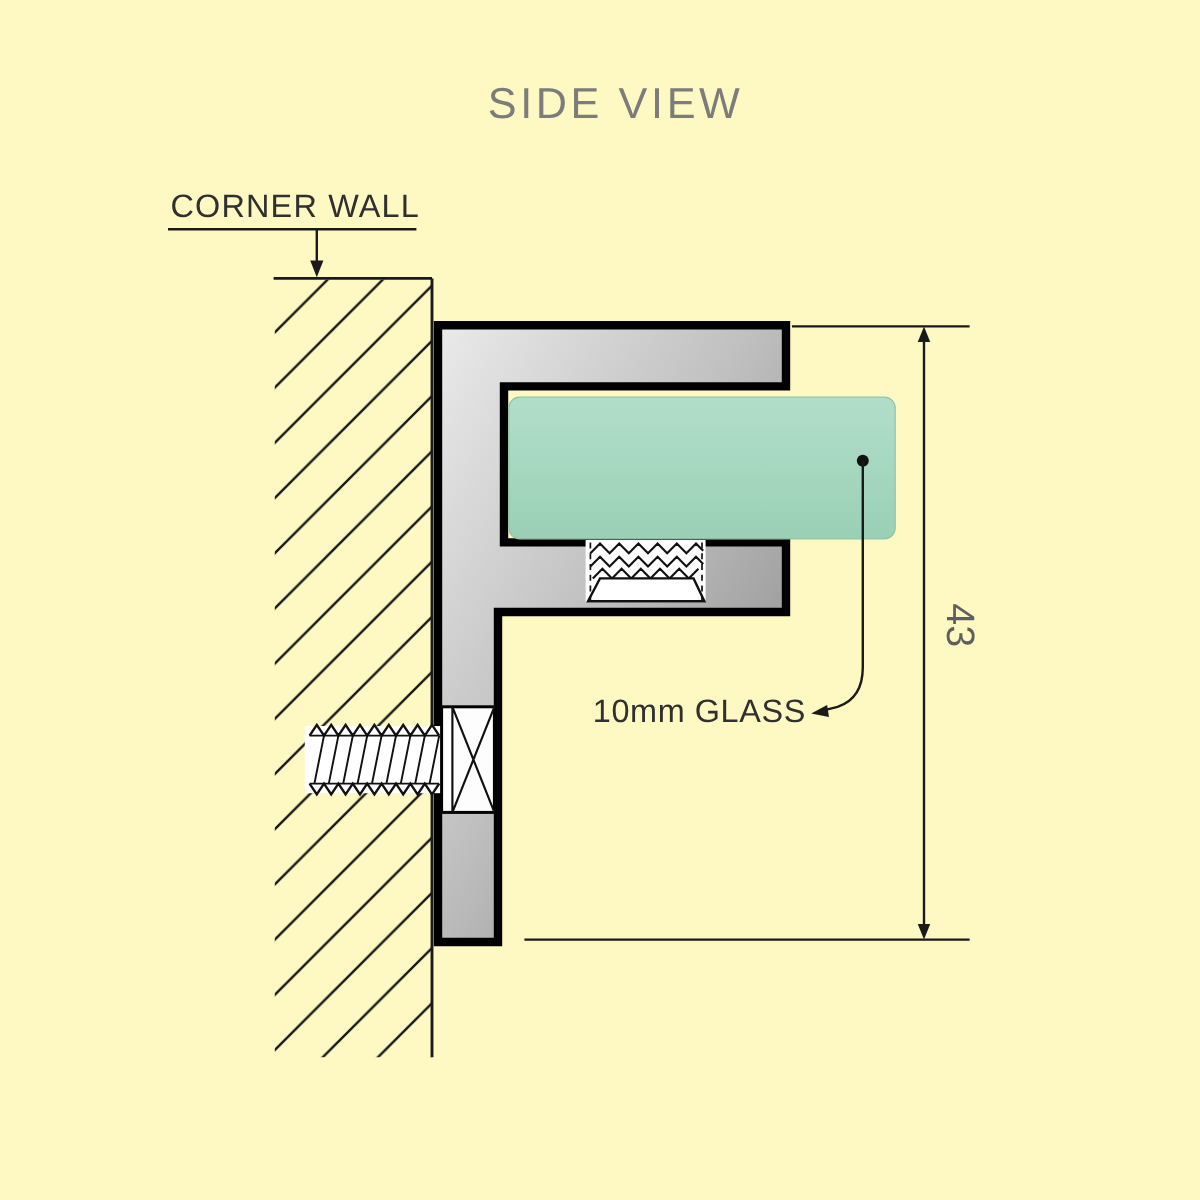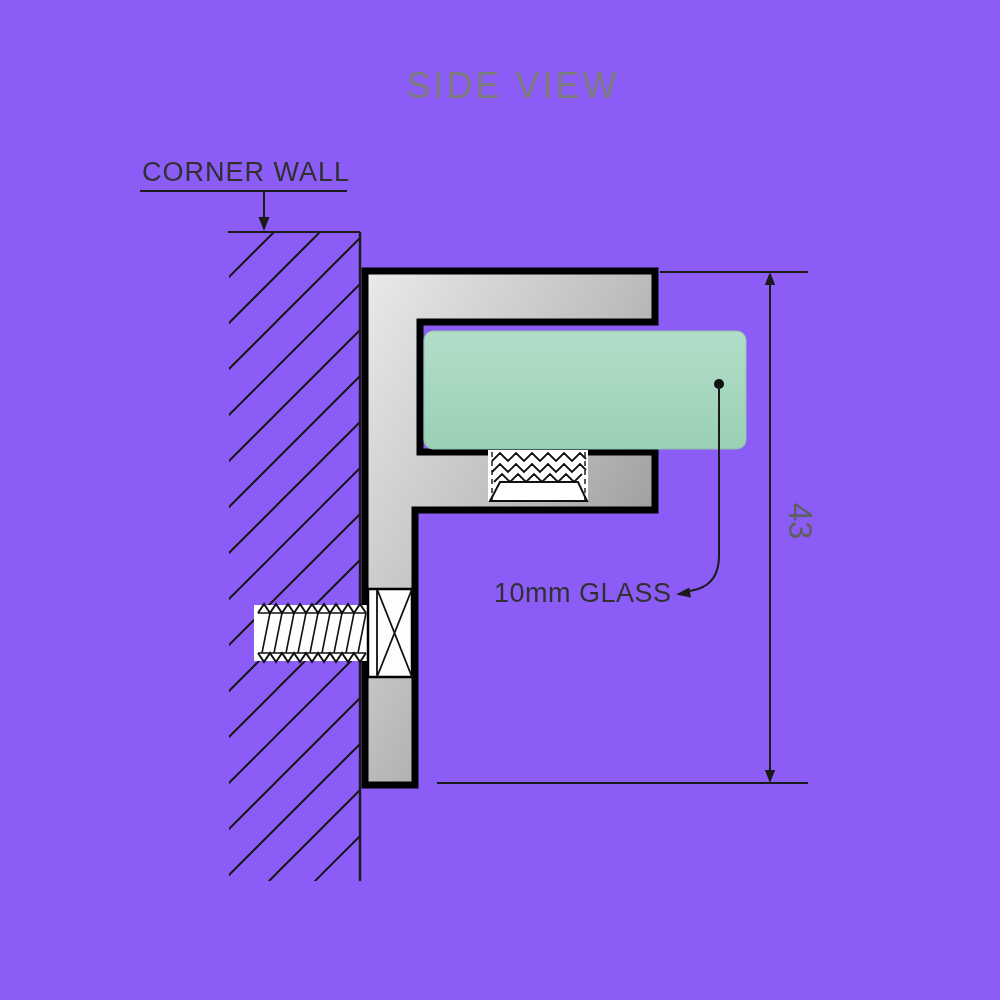--- a/index.html
+++ b/index.html
@@ -7,21 +7,21 @@
     padding: 0;
     background: #ffffff;
     width: 1000px;
     height: 1000px;
     font-family: "Liberation Sans", sans-serif;
   }
   .stage {
     position: relative;
     width: 1000px;
     height: 1000px;
-    background: #8b5cf6;
+    background: #fef9c3;
     overflow: hidden;
   }
   svg text {
     font-family: "Liberation Sans", sans-serif;
   }
 </style>
 </head>
 <body>
 
 <div class="stage">

